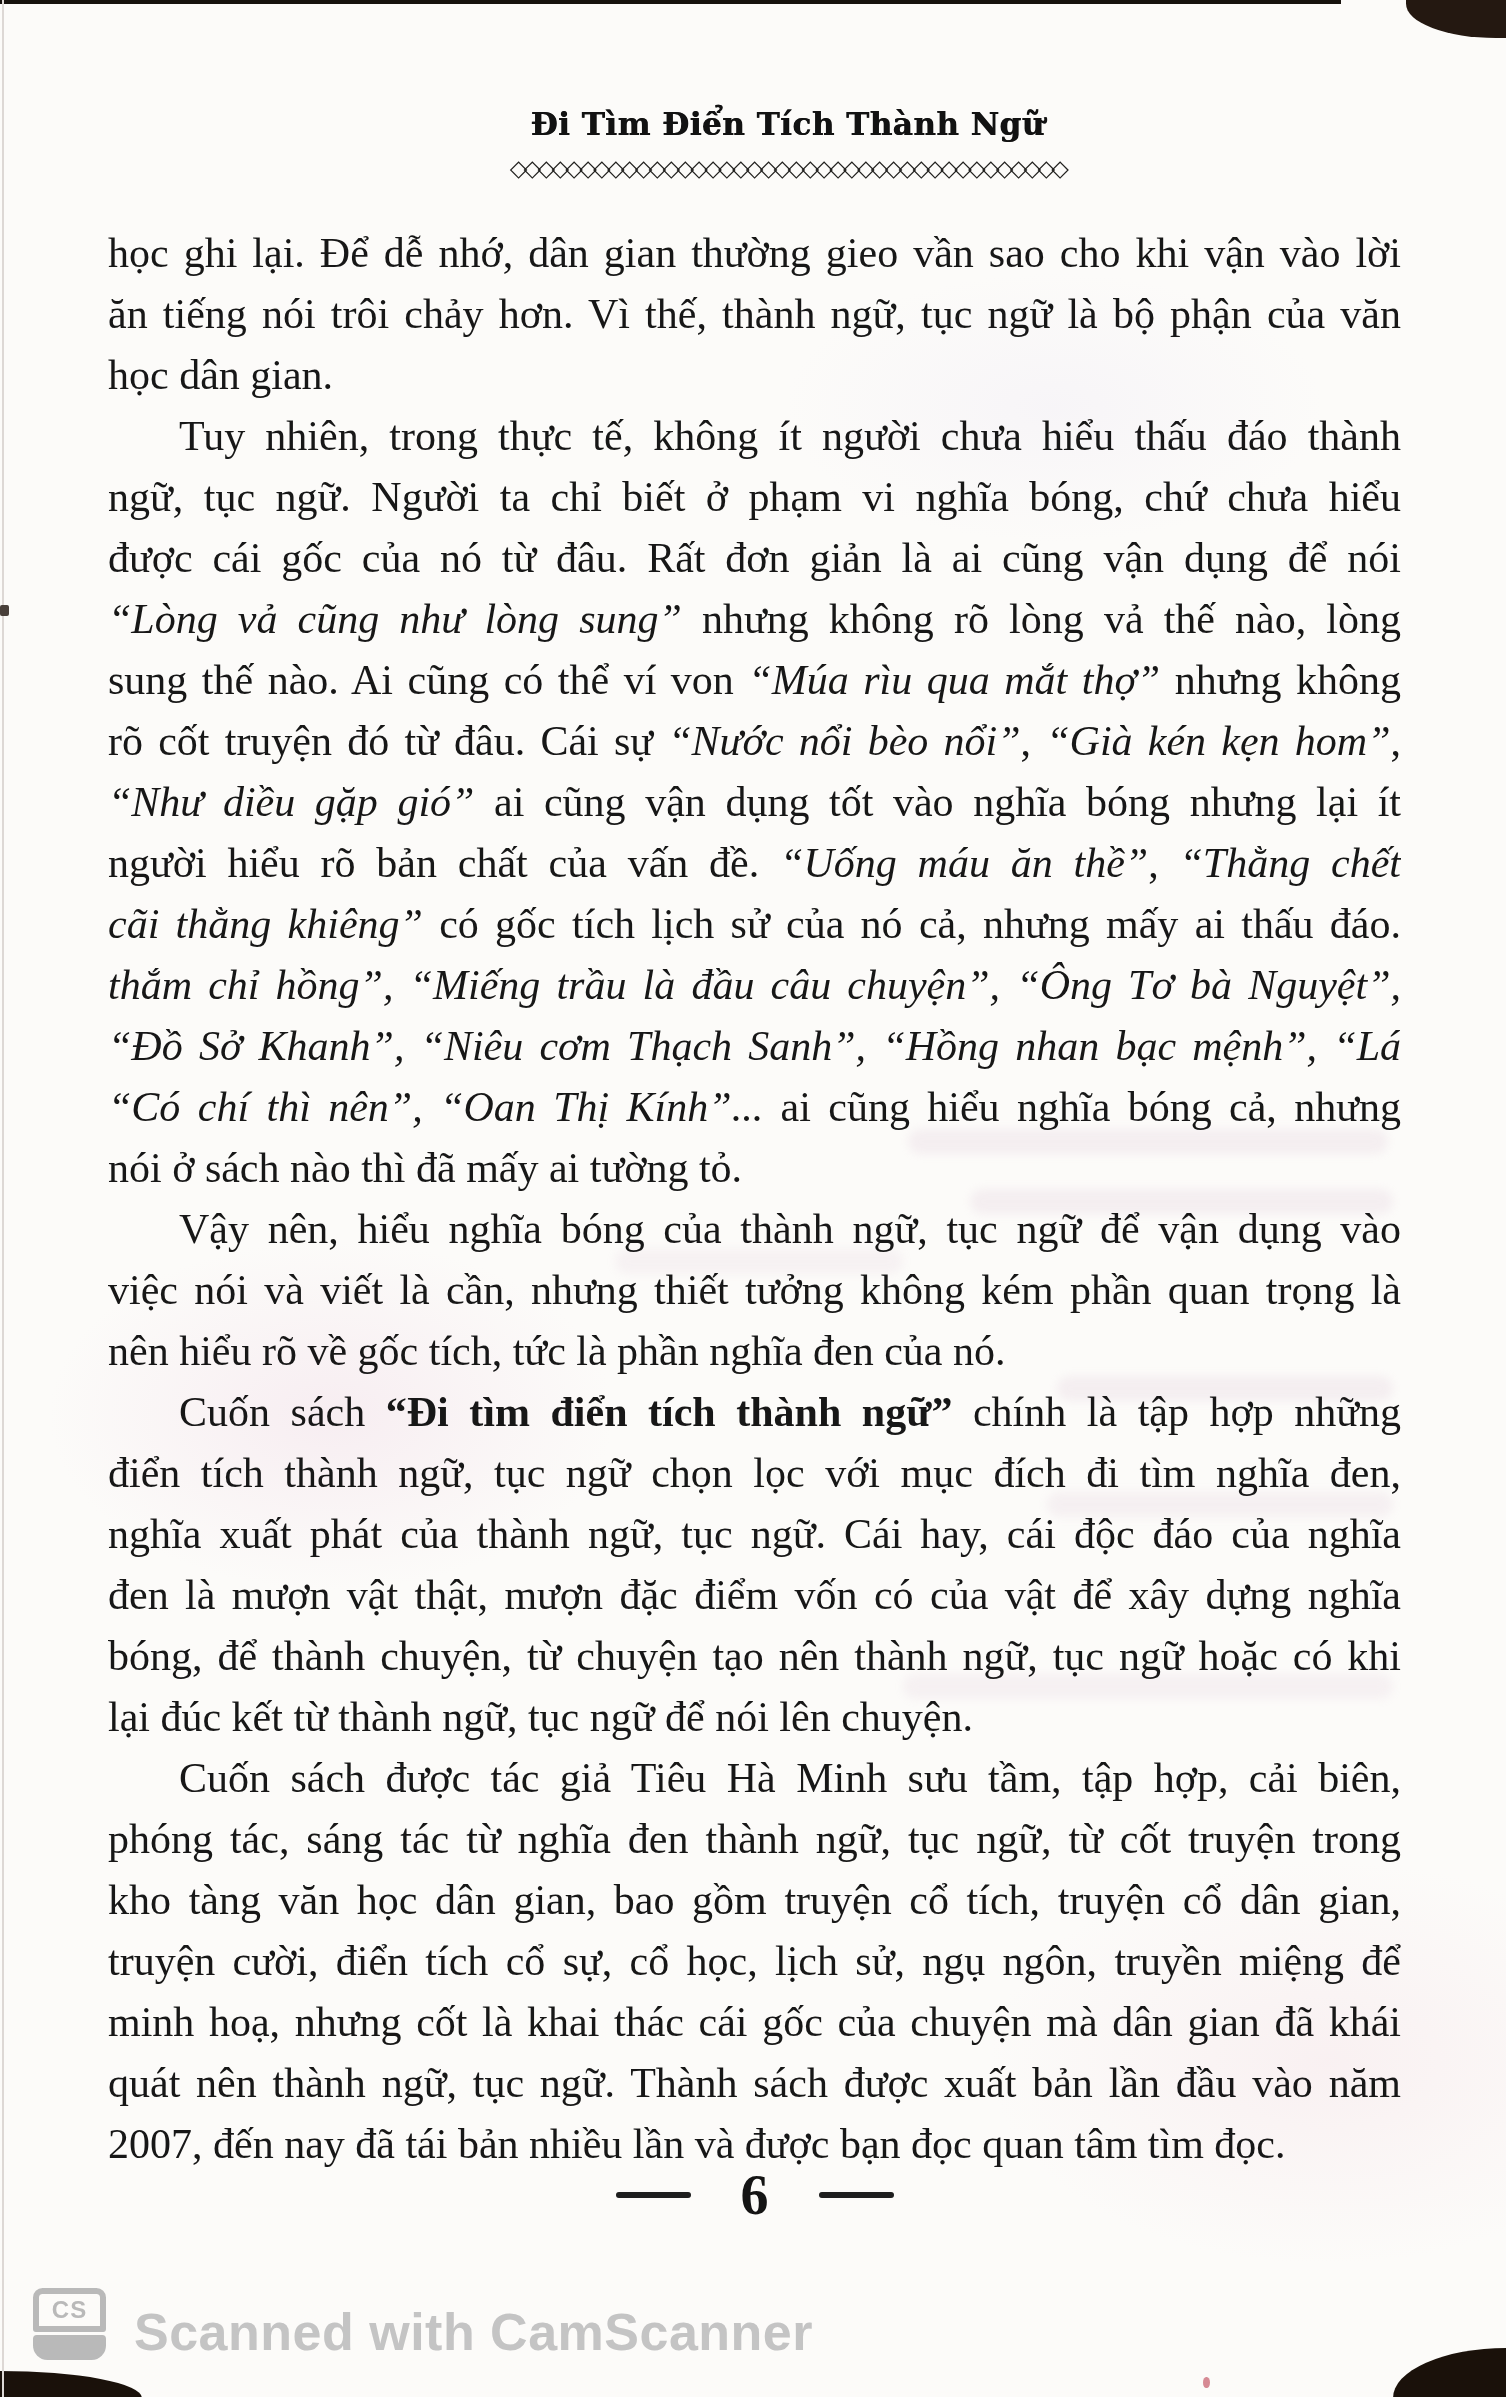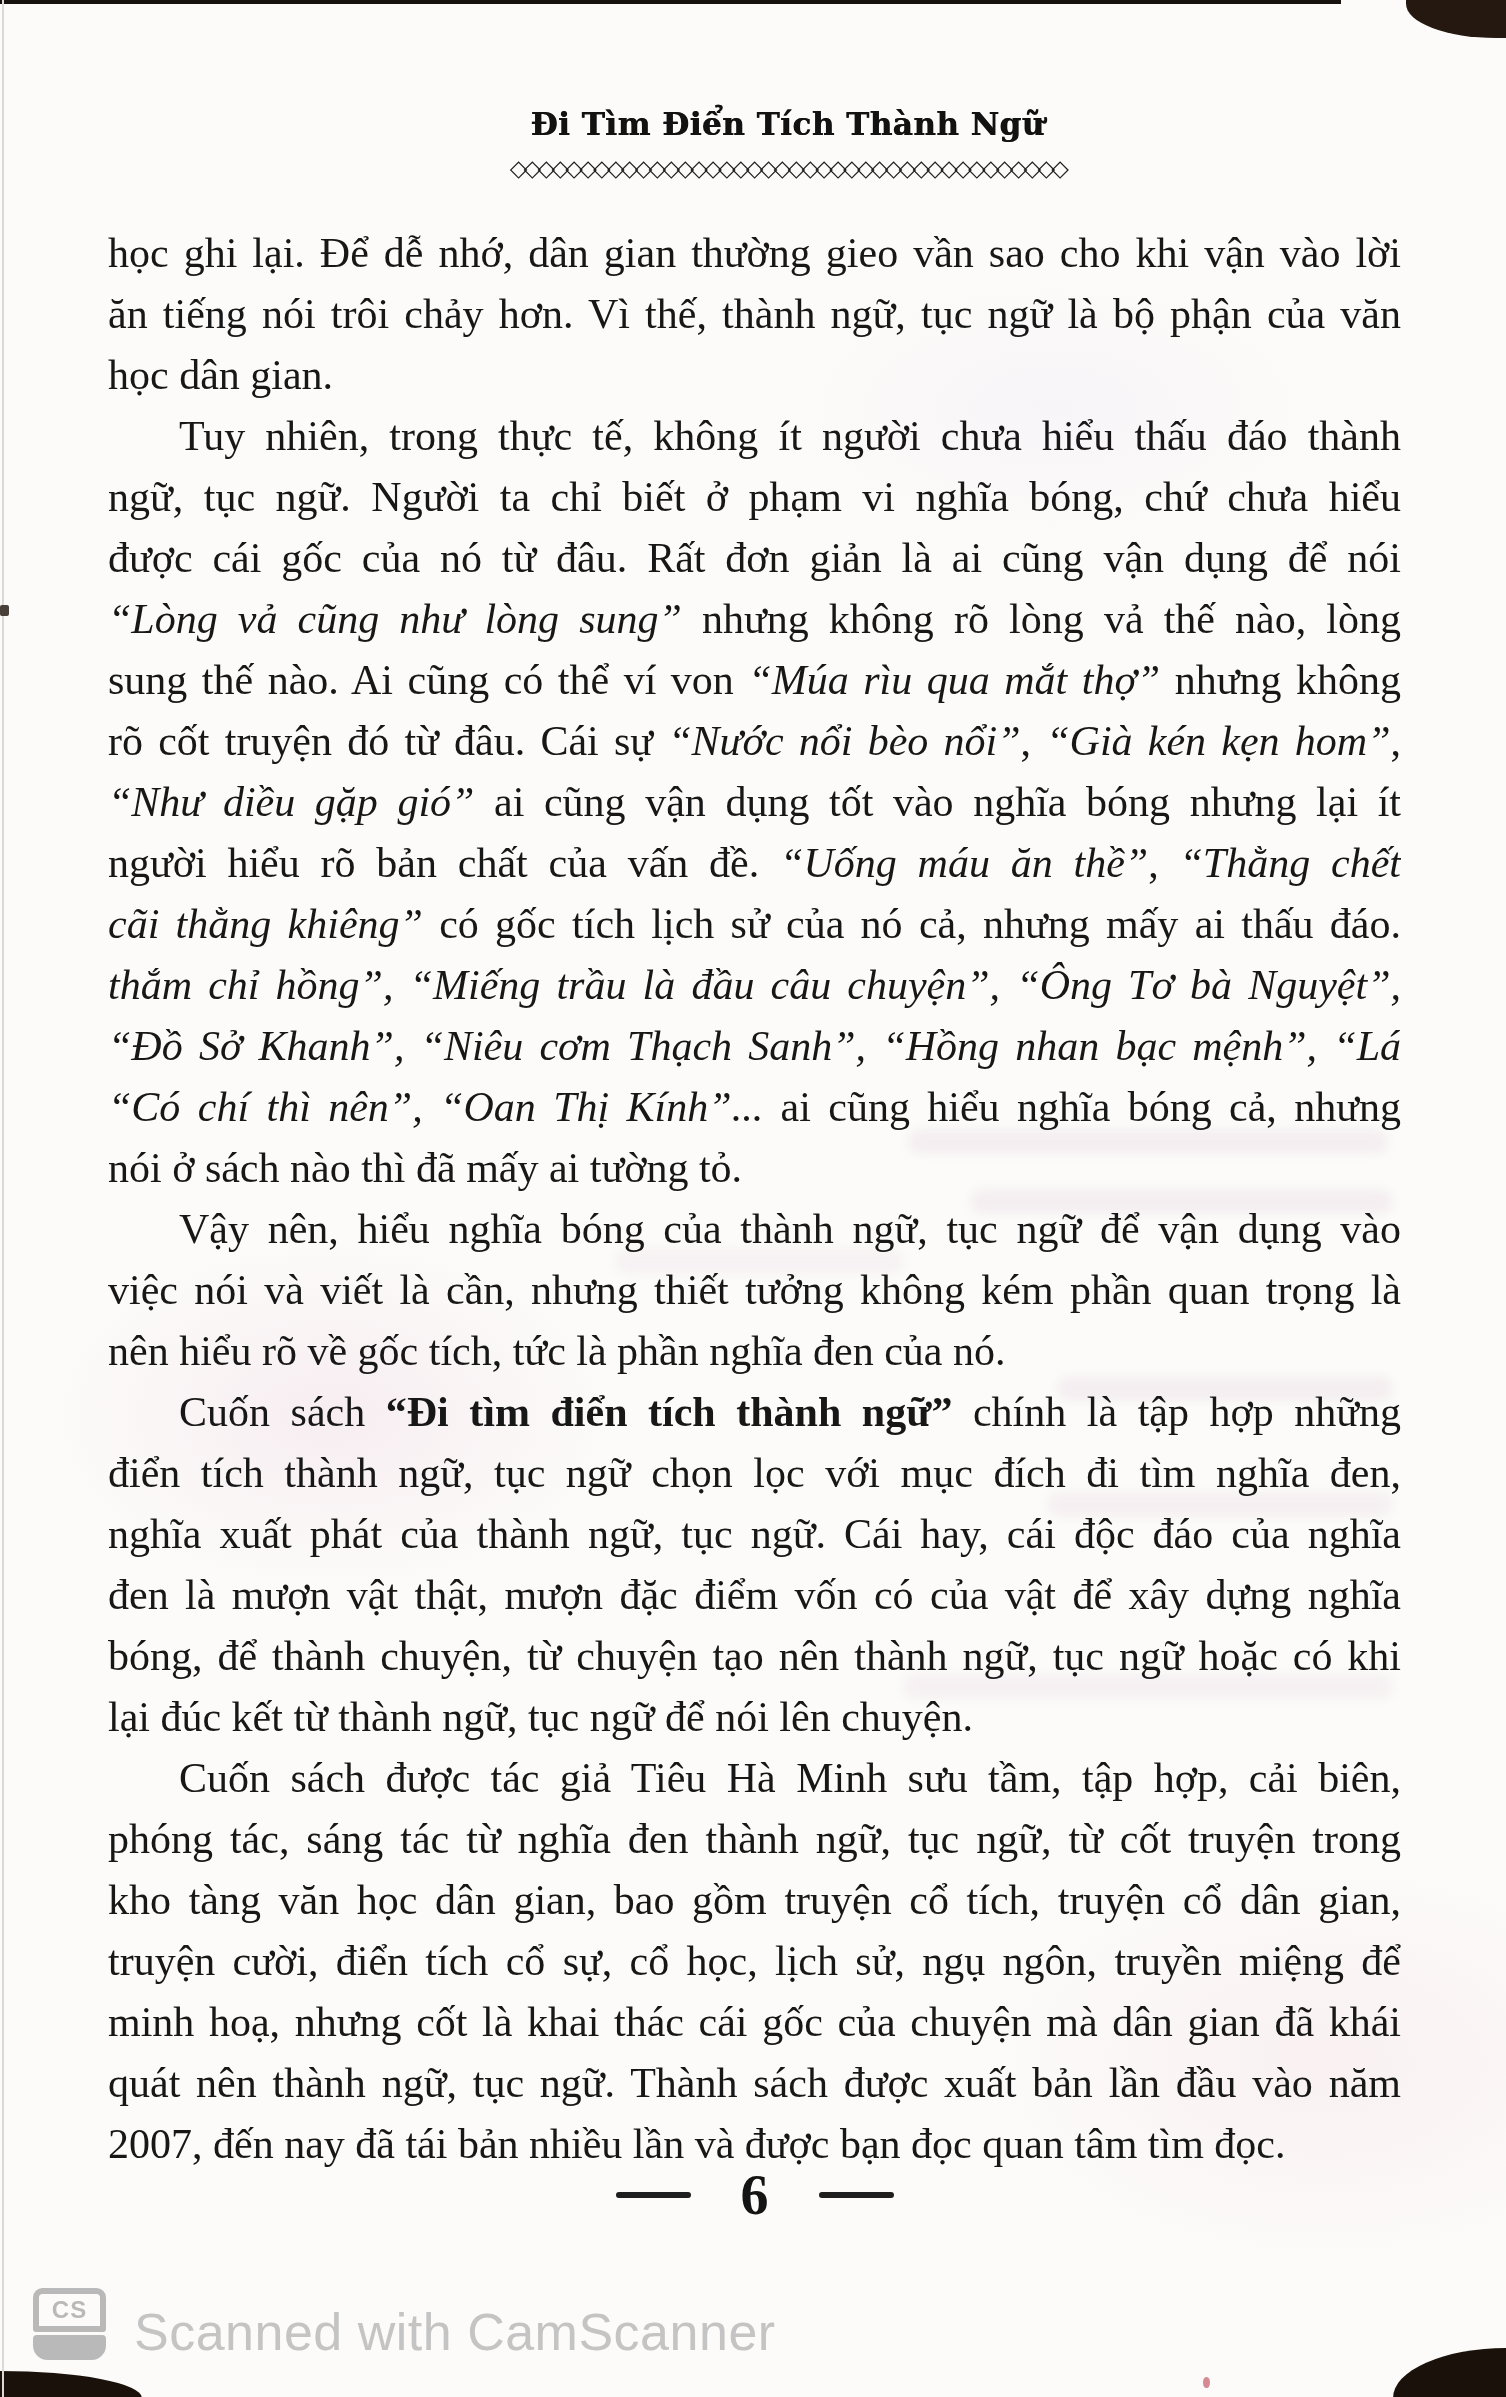--- a/index.html
+++ b/index.html
@@ -50,21 +50,21 @@
   .footer{position:absolute;left:33px;top:2285px;display:flex;align-items:flex-end;gap:28px;}
   .cs-logo{width:73px;}
   .cs-box{
     box-sizing:border-box;width:73px;height:44px;border:6.7px solid #b9b9b9;border-radius:9.6px 9.6px 2.9px 2.9px;
     display:flex;align-items:center;justify-content:center;background:transparent;
   }
   .cs-box span{font-family:"Liberation Sans","DejaVu Sans",sans-serif;font-weight:700;font-size:24px;color:#b9b9b9;letter-spacing:1px;}
   .cs-tray{width:73px;height:25px;background:#b9b9b9;border-radius:3.8px 3.8px 14.4px 14.4px;margin-top:2.9px;}
   .cs-text{
     font-family:"Liberation Sans","DejaVu Sans",sans-serif;font-size:52px;line-height:56px;margin-top:19px;
-    color:#c4c4c4;letter-spacing:0.5px;white-space:nowrap;
+    color:#c4c4c4;letter-spacing:0.5px;white-space:nowrap;font-weight:bold;
   }
 </style>
 </head>
 <body>
 
 <div class="page">
 
   <div class="top-edge-line"></div>
   <div class="corner-tr"></div>
   <div class="corner-bl"></div>

